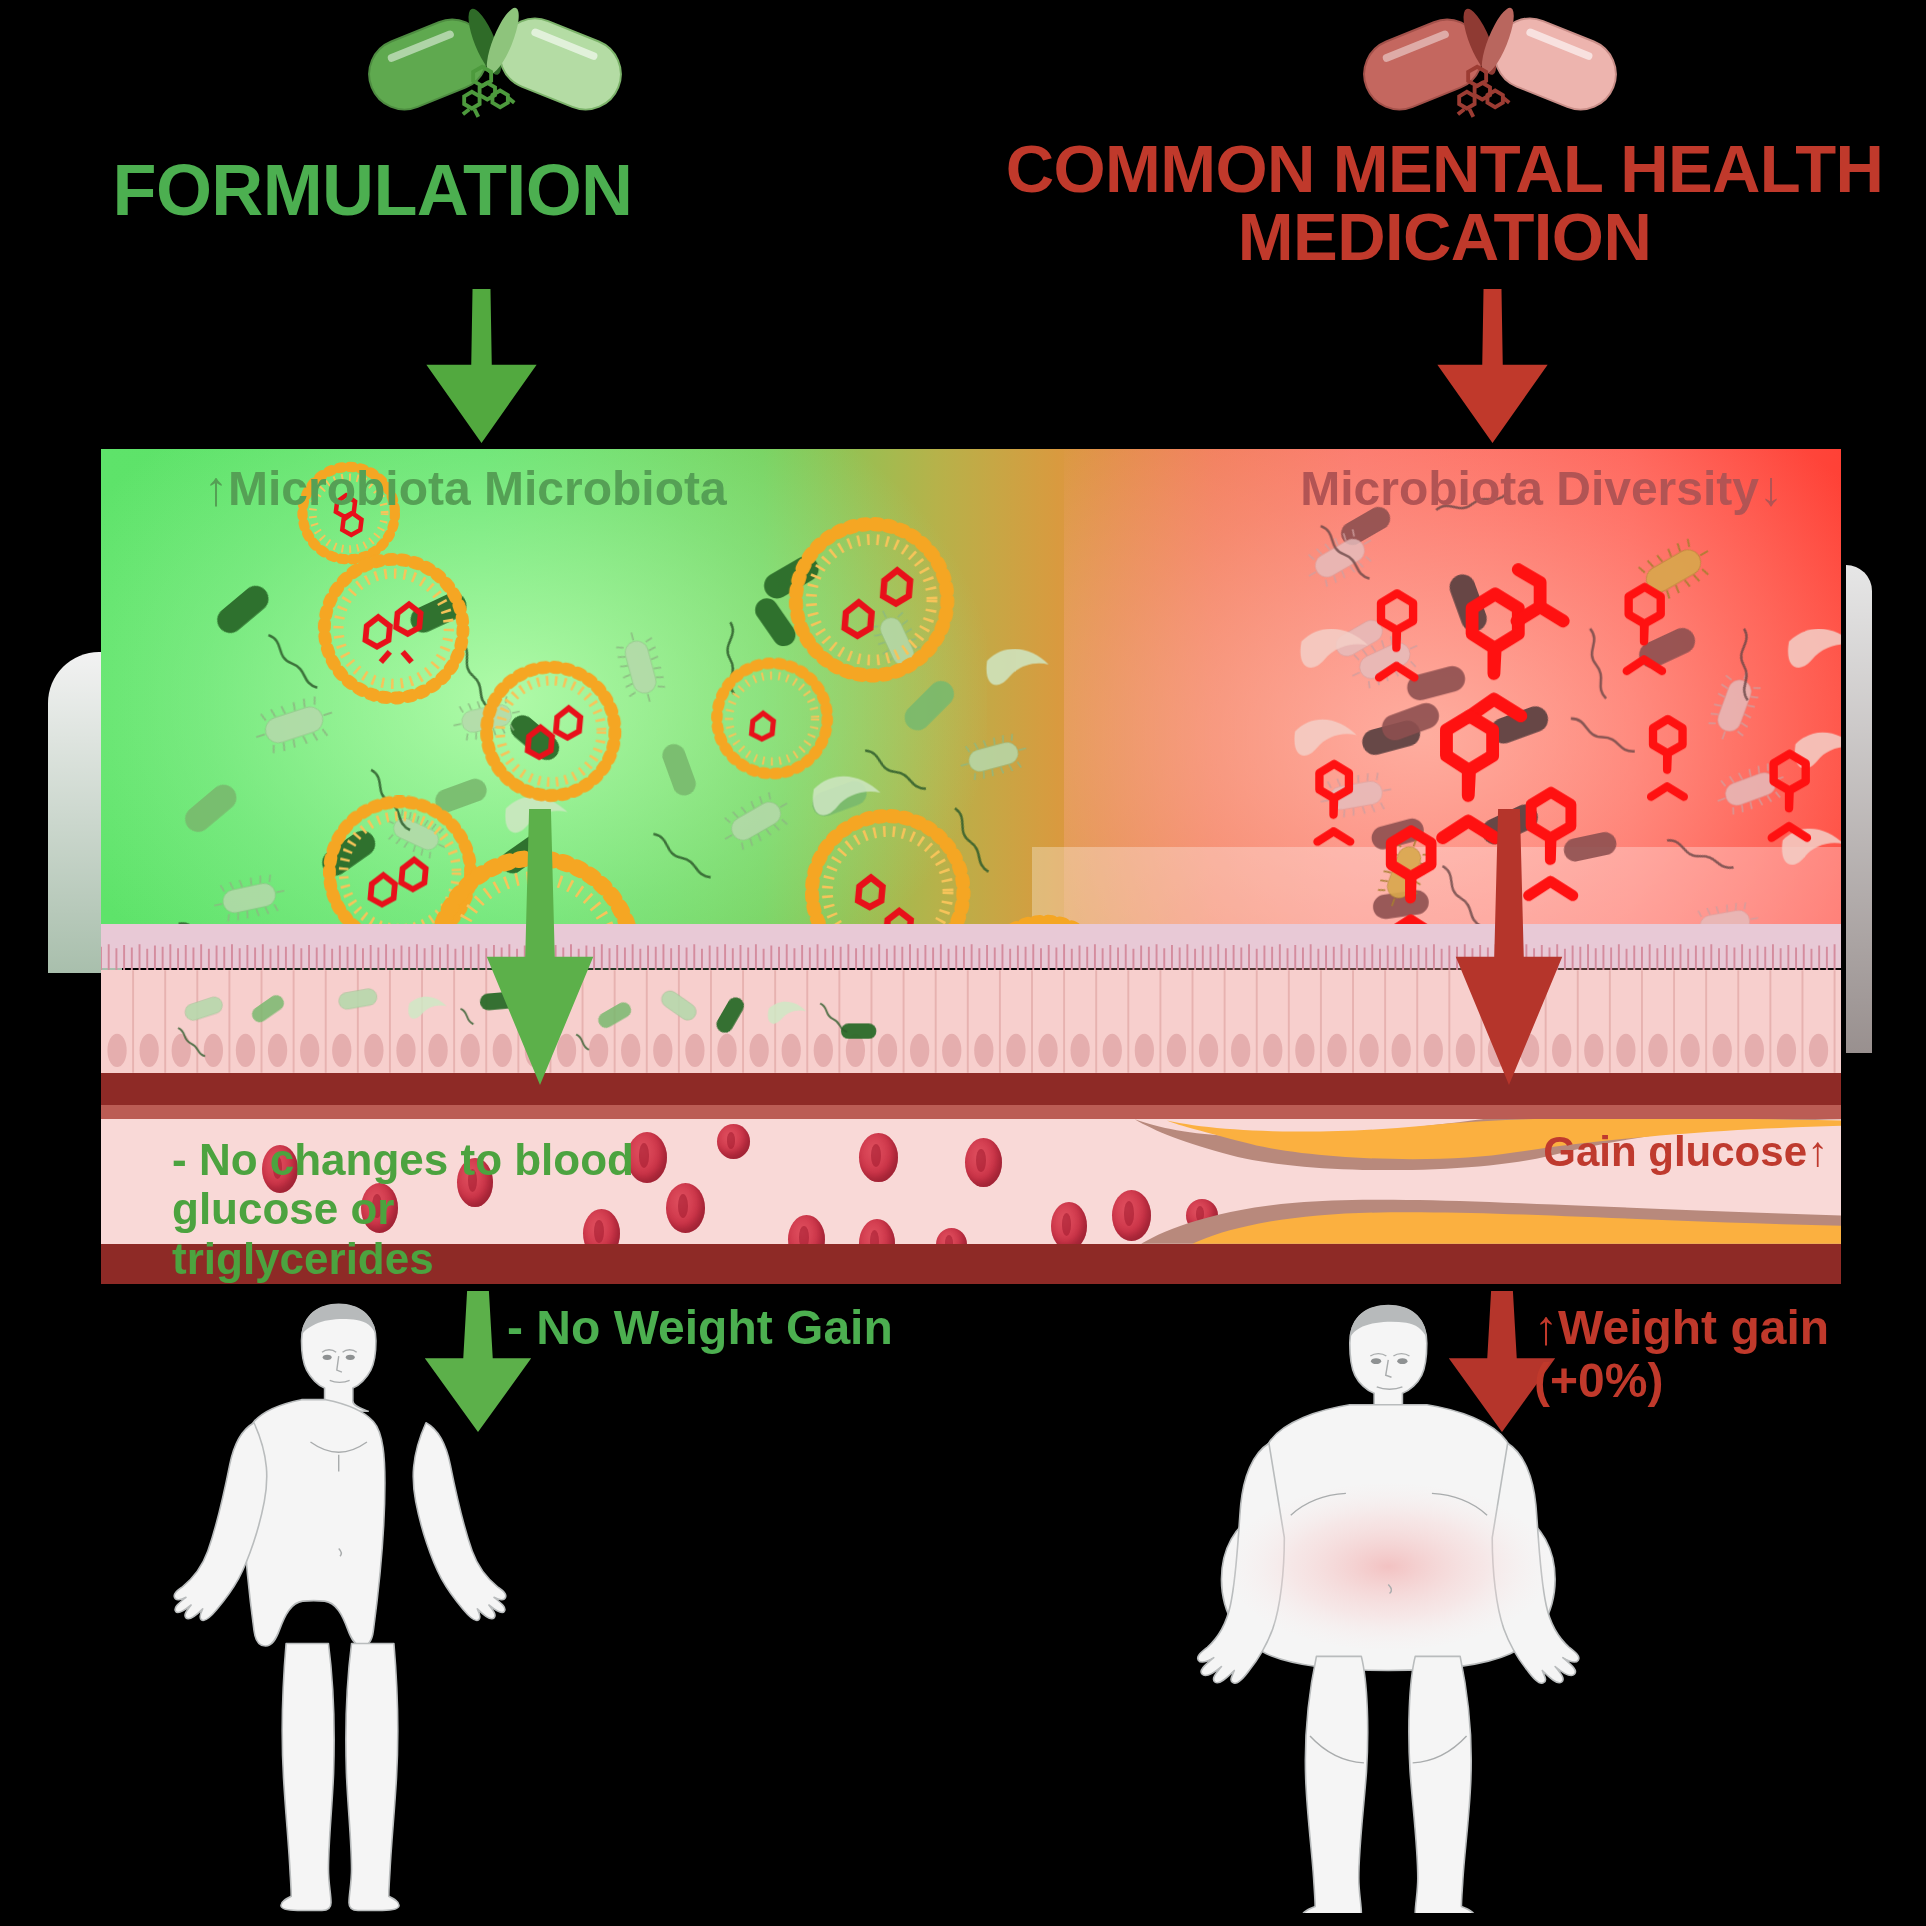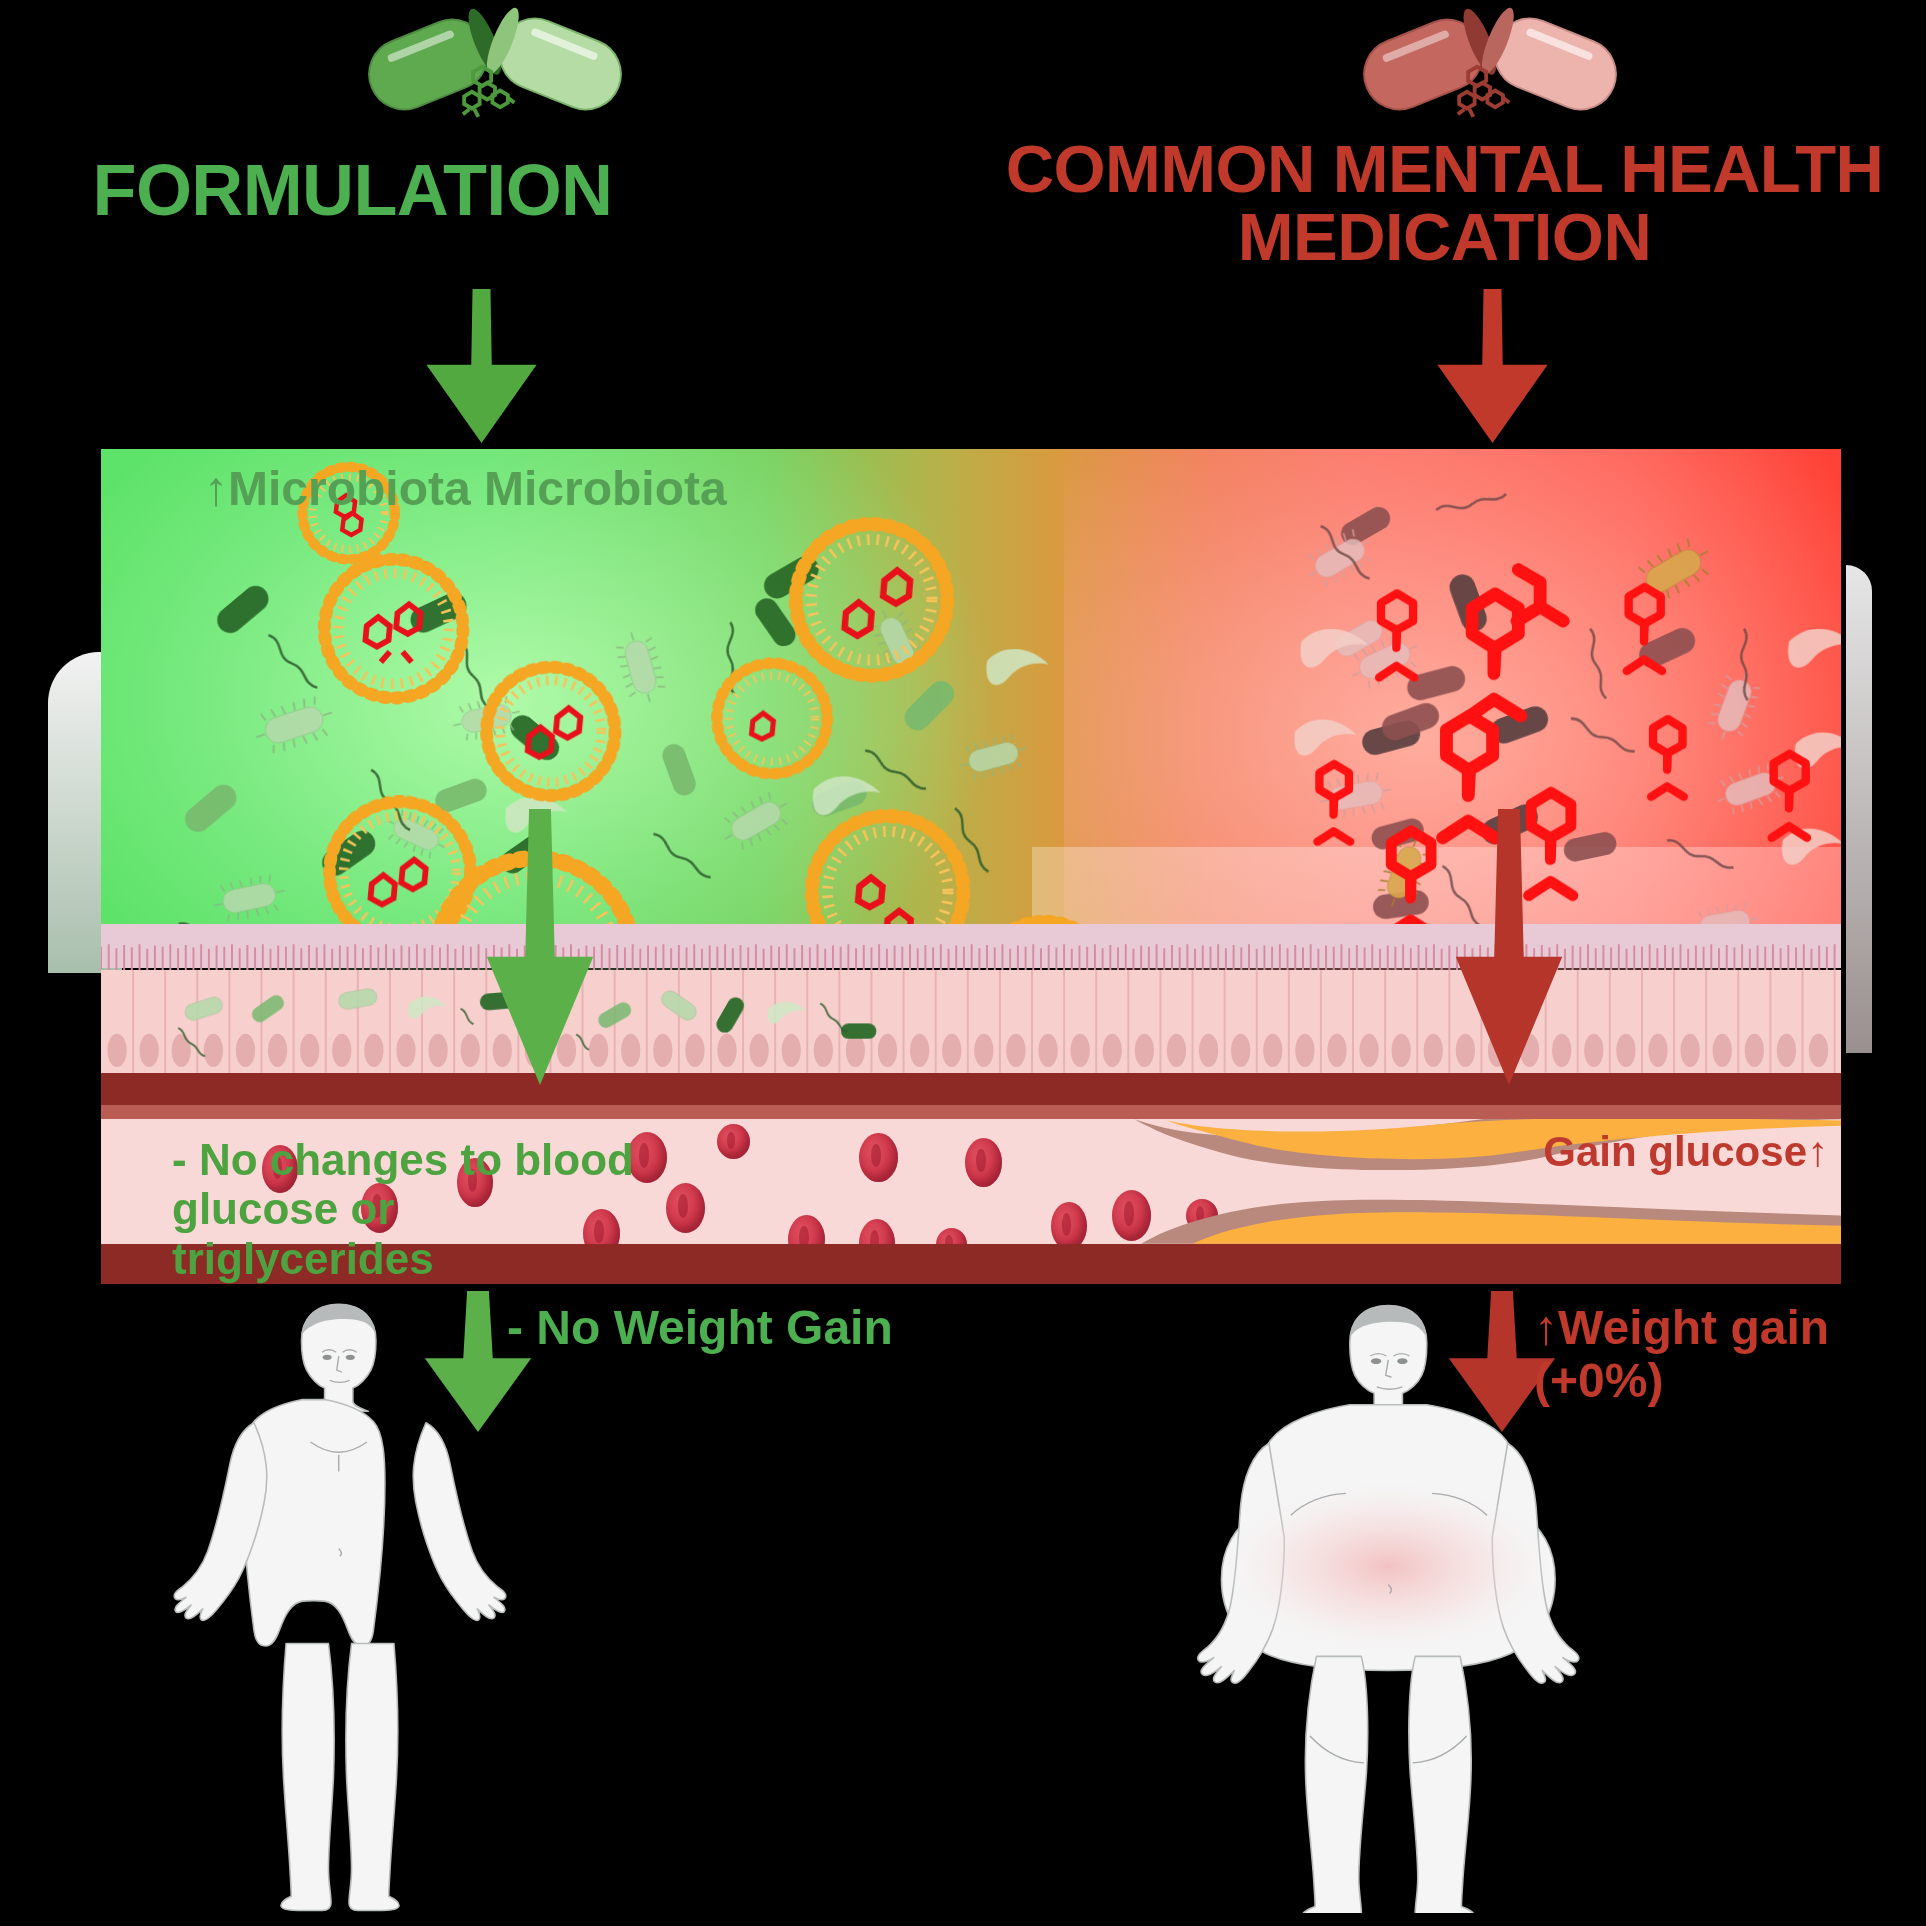--- a/index.html
+++ b/index.html
@@ -6,21 +6,21 @@
   body{width:1926px;height:1926px;position:relative;overflow:hidden;
        font-family:"Liberation Sans", sans-serif;}
   .abs{position:absolute;}
 
   
   .capsule{position:absolute;width:270px;height:128px;}
 
   
   .title{position:absolute;font-weight:bold;text-align:center;line-height:1.02;
          letter-spacing:-0.6px;}
-  #title-left{left:12px;top:154px;width:681px;font-size:72px;color:#4CAF50;}
+  #title-left{left:32px;top:154px;width:681px;font-size:72px;color:#4CAF50;}
   #title-right{left:976px;top:135px;width:937px;font-size:67px;color:#C0392B;}
 
   
   .arrow{position:absolute;}
   .arrow svg{display:block;}
 
   
   #panel{position:absolute;left:101px;top:449px;width:1740px;height:835px;overflow:hidden;}
   #lumen{position:absolute;left:0;top:0;width:100%;height:494px;
      background:linear-gradient(90deg,#5ee36a 0%,#5ce068 22%,#74cf5c 38%,#b6b24a 48%,
@@ -696,20 +696,21 @@
       <path d="M78 0 L112 0 L118 230 L178 230 L95 430 L12 230 L72 230 Z" fill="#5CB04A"></path>
     </svg>
   </div>
   <div class="arrow" style="left:1347px;top:360px;">
     <svg width="122" height="276" viewBox="0 0 190 430">
       <path d="M78 0 L112 0 L118 230 L178 230 L95 430 L12 230 L72 230 Z" fill="#B5352B"></path>
     </svg>
   </div>
 
   <div class="diversity" id="div-left">↑Microbiota Microbiota</div>
+  <div class="diversity" id="div-right">Microbiota Diversity↓</div>
 
   <div class="bloodtxt" id="blood-left">- No changes to blood glucose or triglycerides</div>
   <div class="bloodtxt" id="blood-right">
     <div>Gain glucose↑</div>
   </div>
 </div>
 
 <div class="arrow" style="left:417px;top:1291px;">
   <svg width="122" height="141" viewBox="0 0 190 220">
     <path d="M78 0 L112 0 L118 105 L178 105 L95 220 L12 105 L72 105 Z" fill="#5CB04A"></path>

